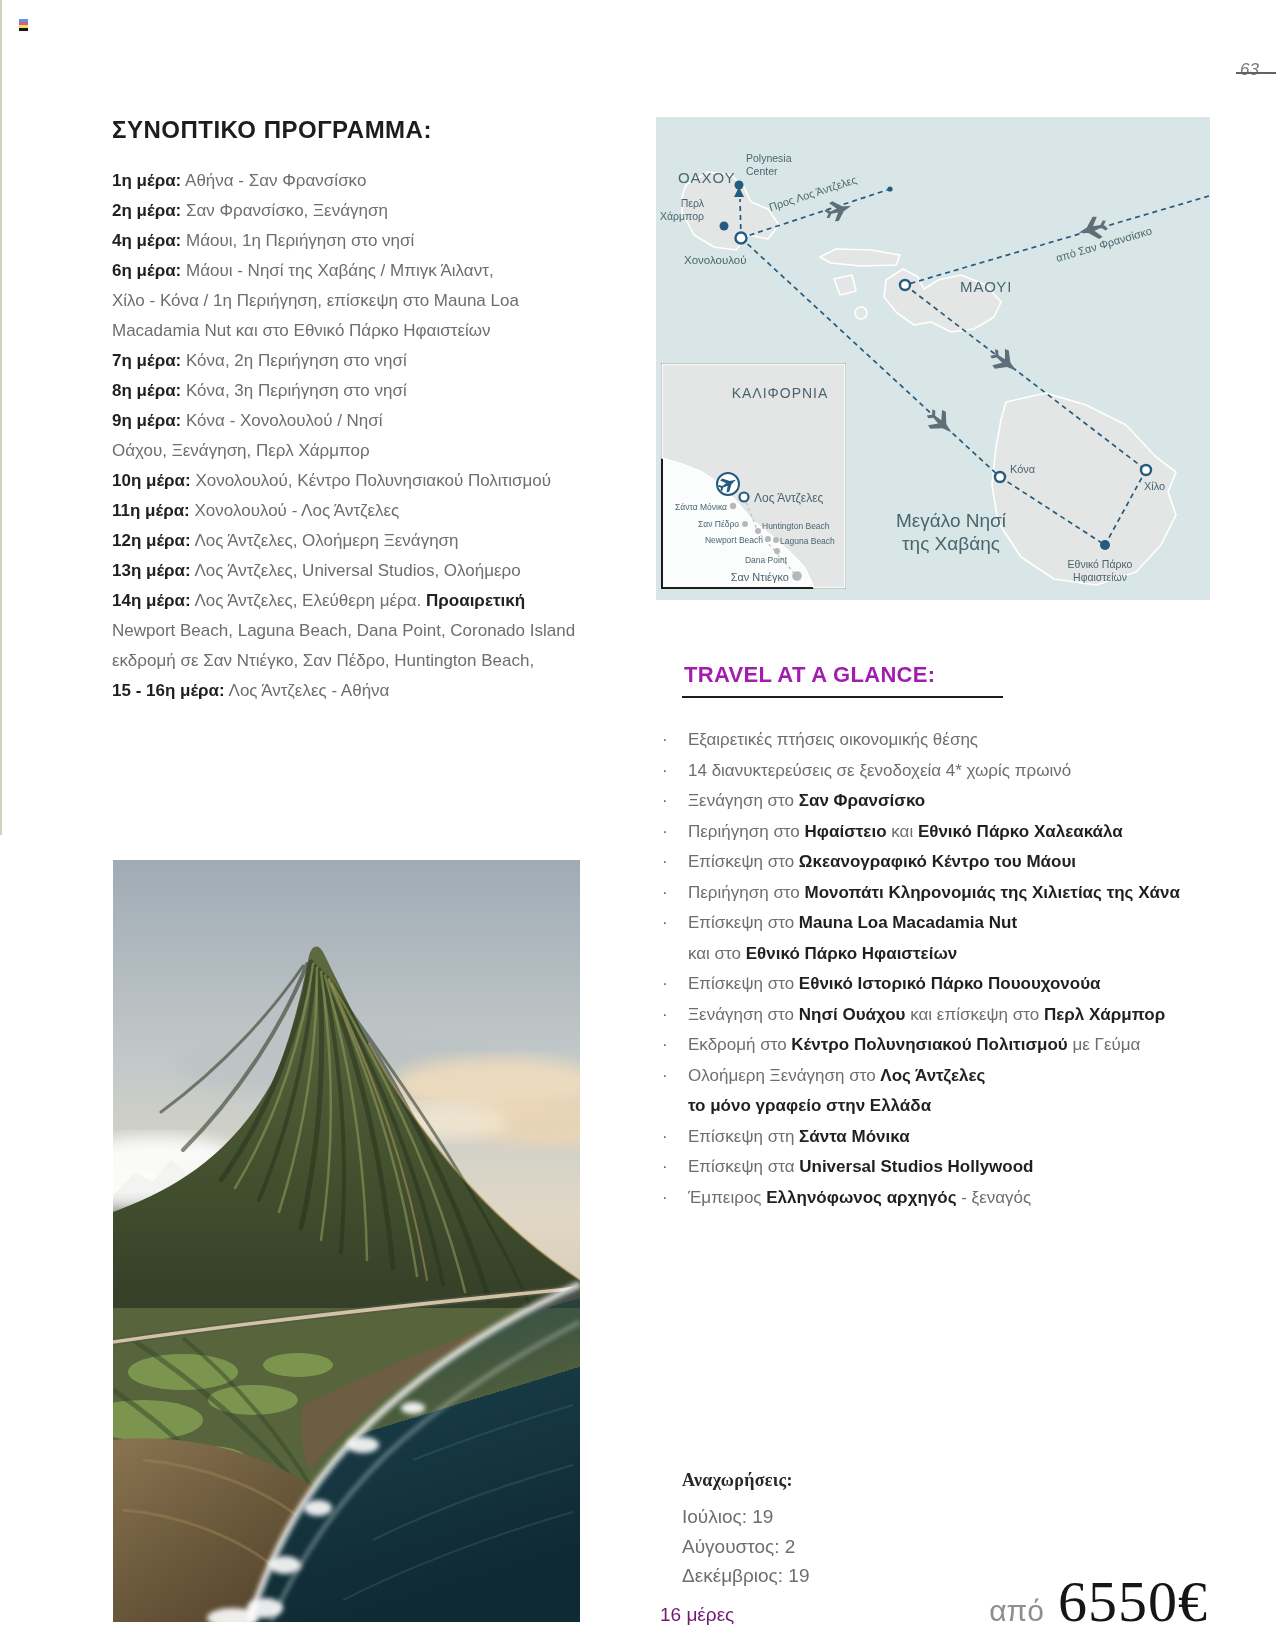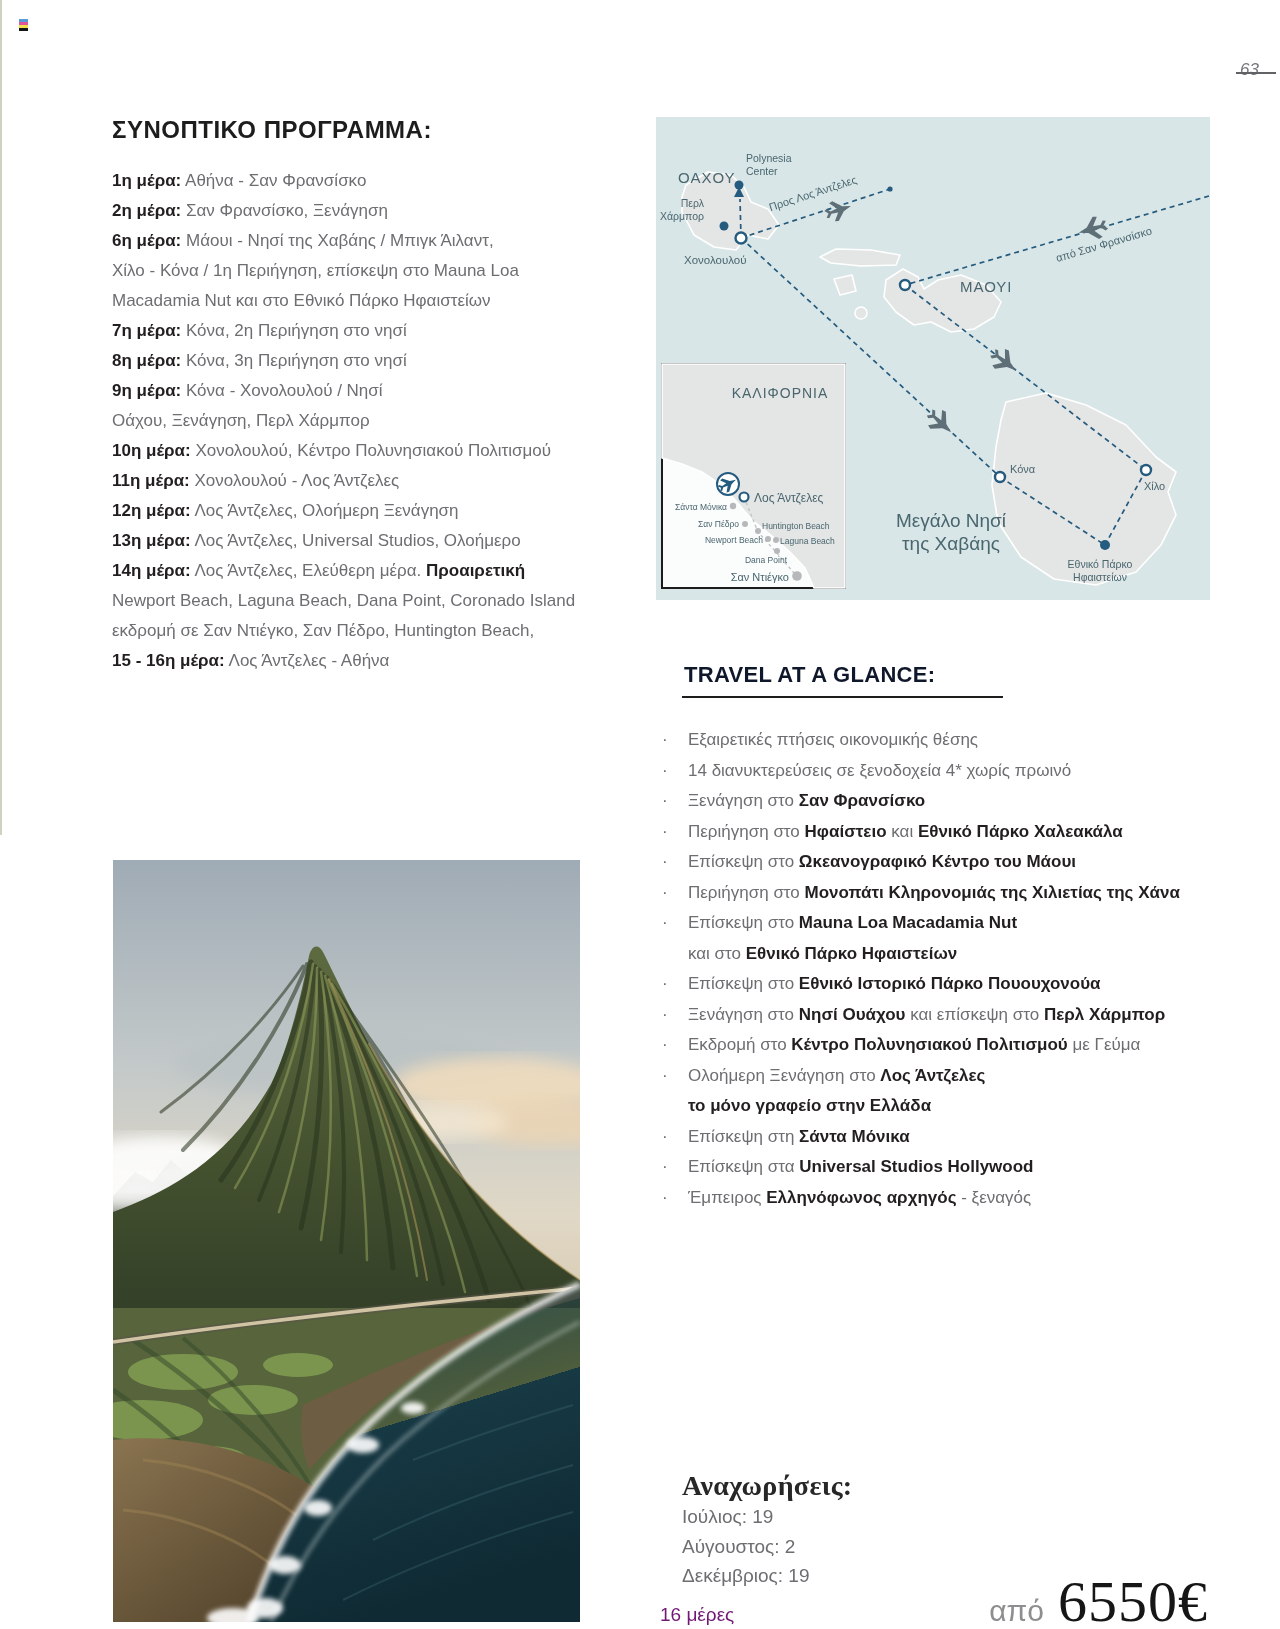--- a/index.html
+++ b/index.html
@@ -11,28 +11,28 @@
   .cmyk div{height:3px;}
   
   .pageno{position:absolute;left:1240px;top:60px;font-size:17px;font-style:italic;color:#75777a;}
   .pageno-rule{position:absolute;left:1236px;top:72px;width:40px;height:2px;background:#606265;}
   
   .title{position:absolute;left:112px;top:116px;font-size:24px;font-weight:bold;color:#1d1d1b;letter-spacing:.5px;}
   .program{position:absolute;left:112px;top:166px;width:520px;font-size:17px;line-height:30px;}
   .seg-n{color:#6d6e71;text-align:center;}
   .seg-b{color:#231f20;font-weight:bold;}
   
-  .glance-title{position:absolute;left:684px;top:662px;font-size:22px;font-weight:bold;color:#0f172a;letter-spacing:.3px;}
+  .glance-title{position:absolute;left:684px;top:662px;font-size:22px;font-weight:bold;color:#a21caf;letter-spacing:.3px;}
   .glance-rule{position:absolute;left:682px;top:696px;width:321px;height:2px;background:#1d1d1b;}
   .glance{position:absolute;left:658px;top:725px;width:540px;font-size:17px;line-height:30.5px;}
   .glance-row{display:flex;}
   .glance-marker{width:26px;flex:0 0 26px;color:#6d6e71;text-align:left;padding-left:4px;}
   .glance-text{flex:1;}
   
-  .dep-title{position:absolute;left:682px;top:1470px;font-family:"Liberation Serif",serif;font-size:28px;font-weight:bold;color:#272727;letter-spacing:.3px;}
+  .dep-title{position:absolute;left:682px;top:1470px;font-family:"Liberation Serif",serif;font-size:18px;font-weight:bold;color:#272727;letter-spacing:.3px;}
   .dep-list{position:absolute;left:682px;top:1502px;font-size:19px;line-height:29.5px;color:#6d6e71;}
   .duration{position:absolute;left:660px;top:1604px;font-size:19px;color:#701a75;}
   
   .price{position:absolute;right:72px;bottom:-6px;display:flex;align-items:baseline;gap:14px;}
   .price-prefix{font-size:30px;color:#8d8e90;}
   .price-amount{font-family:"Liberation Serif",serif;font-size:58px;color:#161616;letter-spacing:1px;}
   
   .map{position:absolute;left:656px;top:117px;width:554px;height:483px;}
   .photo{position:absolute;left:113px;top:860px;width:467px;height:762px;}
   svg{display:block;}
@@ -50,20 +50,21 @@
       <div style="background:#151515"></div>
   </div>
 
   <div class="pageno">63</div>
   <div class="pageno-rule"></div>
 
   <div class="title">ΣΥΝΟΠΤΙΚΟ ΠΡΟΓΡΑΜΜΑ:</div>
   <div class="program" id="program-lines">
       <div><span class="seg-b">1η μέρα:</span><span class="seg-n"> Αθήνα - Σαν Φρανσίσκο</span></div>
       <div><span class="seg-b">2η μέρα:</span><span class="seg-n"> Σαν Φρανσίσκο, Ξενάγηση</span></div>
+      <div><span class="seg-b">4η μέρα:</span><span class="seg-n"> Μάουι, 1η Περιήγηση στο νησί</span></div>
       <div><span class="seg-b">6η μέρα:</span><span class="seg-n"> Μάουι - Νησί της Χαβάης / Μπιγκ Άιλαντ,</span></div>
       <div><span class="seg-n">Χίλο - Κόνα / 1η Περιήγηση, επίσκεψη στο Mauna Loa</span></div>
       <div><span class="seg-n">Macadamia Nut και στο Εθνικό Πάρκο Ηφαιστείων</span></div>
       <div><span class="seg-b">7η μέρα:</span><span class="seg-n"> Κόνα, 2η Περιήγηση στο νησί</span></div>
       <div><span class="seg-b">8η μέρα:</span><span class="seg-n"> Κόνα, 3η Περιήγηση στο νησί</span></div>
       <div><span class="seg-b">9η μέρα:</span><span class="seg-n"> Κόνα - Χονολουλού / Νησί</span></div>
       <div><span class="seg-n">Οάχου, Ξενάγηση, Περλ Χάρμπορ</span></div>
       <div><span class="seg-b">10η μέρα:</span><span class="seg-n"> Χονολουλού, Κέντρο Πολυνησιακού Πολιτισμού</span></div>
       <div><span class="seg-b">11η μέρα:</span><span class="seg-n"> Χονολουλού - Λος Άντζελες</span></div>
       <div><span class="seg-b">12η μέρα:</span><span class="seg-n"> Λος Άντζελες, Ολοήμερη Ξενάγηση</span></div>

